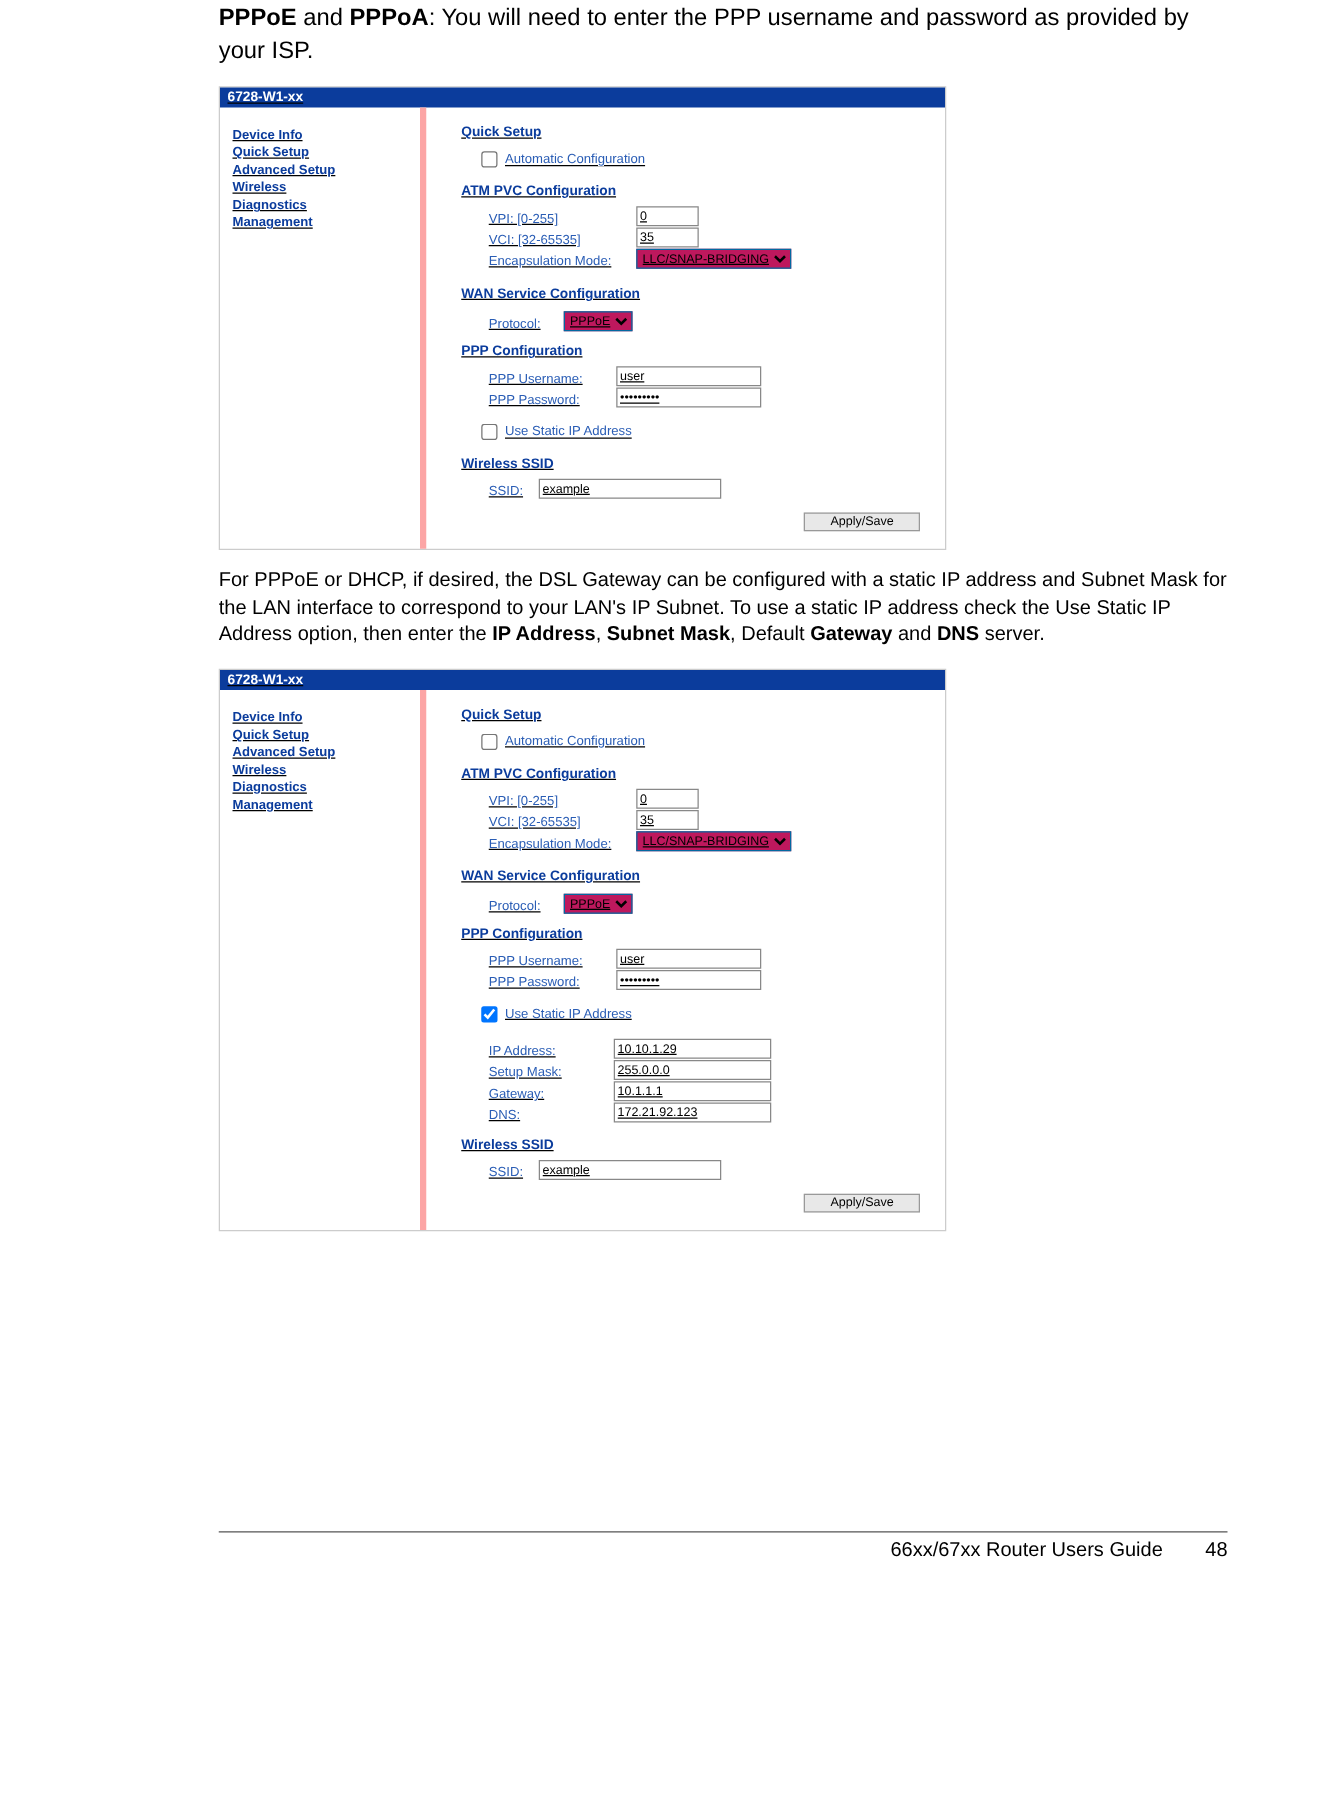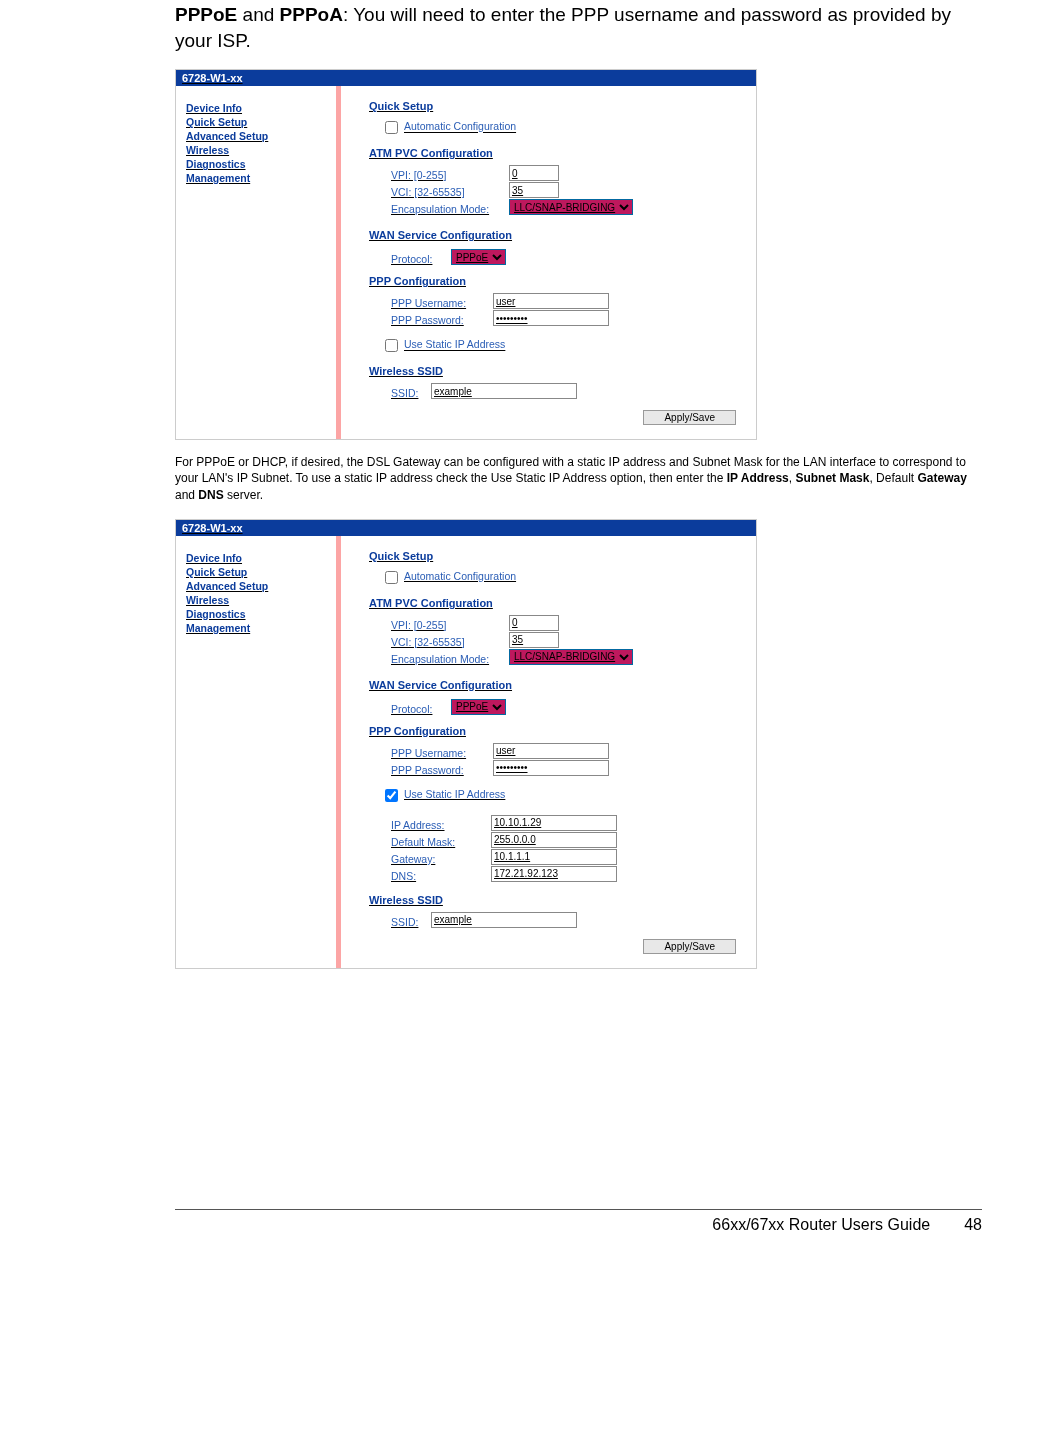--- a/index.html
+++ b/index.html
@@ -7,21 +7,21 @@
       padding: 0;
       background: #fff;
       font-family: Arial, Helvetica, sans-serif;
       font-size: 14px;
       width: 1057px;
     }
     .page {
       padding: 0 75px 30px 175px;
     }
     .intro { margin: 2px 0 8px; line-height: 1.35; font-size: 19px; }
-    .intro2 { margin: 14px 0 8px; line-height: 1.35; font-size: 12px; }
+    .intro2 { margin: 14px 0 8px; line-height: 1.35; font-size: 16px; }
     .bold { font-weight: bold; }
     .router-box {
       border: 1px solid #ccc;
       width: 580px;
       background: #fff;
       margin: 16px 0 8px;
       text-decoration: underline;
     }
     .router-header {
       background: #0b3c9c;
@@ -248,21 +248,21 @@
 
         <div class="chk-row2">
           <input type="checkbox" checked="" style=""><span>Use Static IP Address</span>
         </div>
 
         <div class="field-row">
           <span class="field-label-narrow">IP Address:</span>
           <input class="tiny-input" style="width: 120px;" value="10.10.1.29">
         </div>
         <div class="field-row">
-          <span class="field-label-narrow">Default Mask:</span>
+          <span class="field-label-narrow">Setup Mask:</span>
           <input class="tiny-input" style="width: 120px;" value="255.0.0.0">
         </div>
         <div class="field-row">
           <span class="field-label-narrow">Gateway:</span>
           <input class="tiny-input" style="width: 120px;" value="10.1.1.1">
         </div>
         <div class="field-row">
           <span class="field-label-narrow">DNS:</span>
           <input class="tiny-input" style="width: 120px;" value="172.21.92.123">
         </div>

